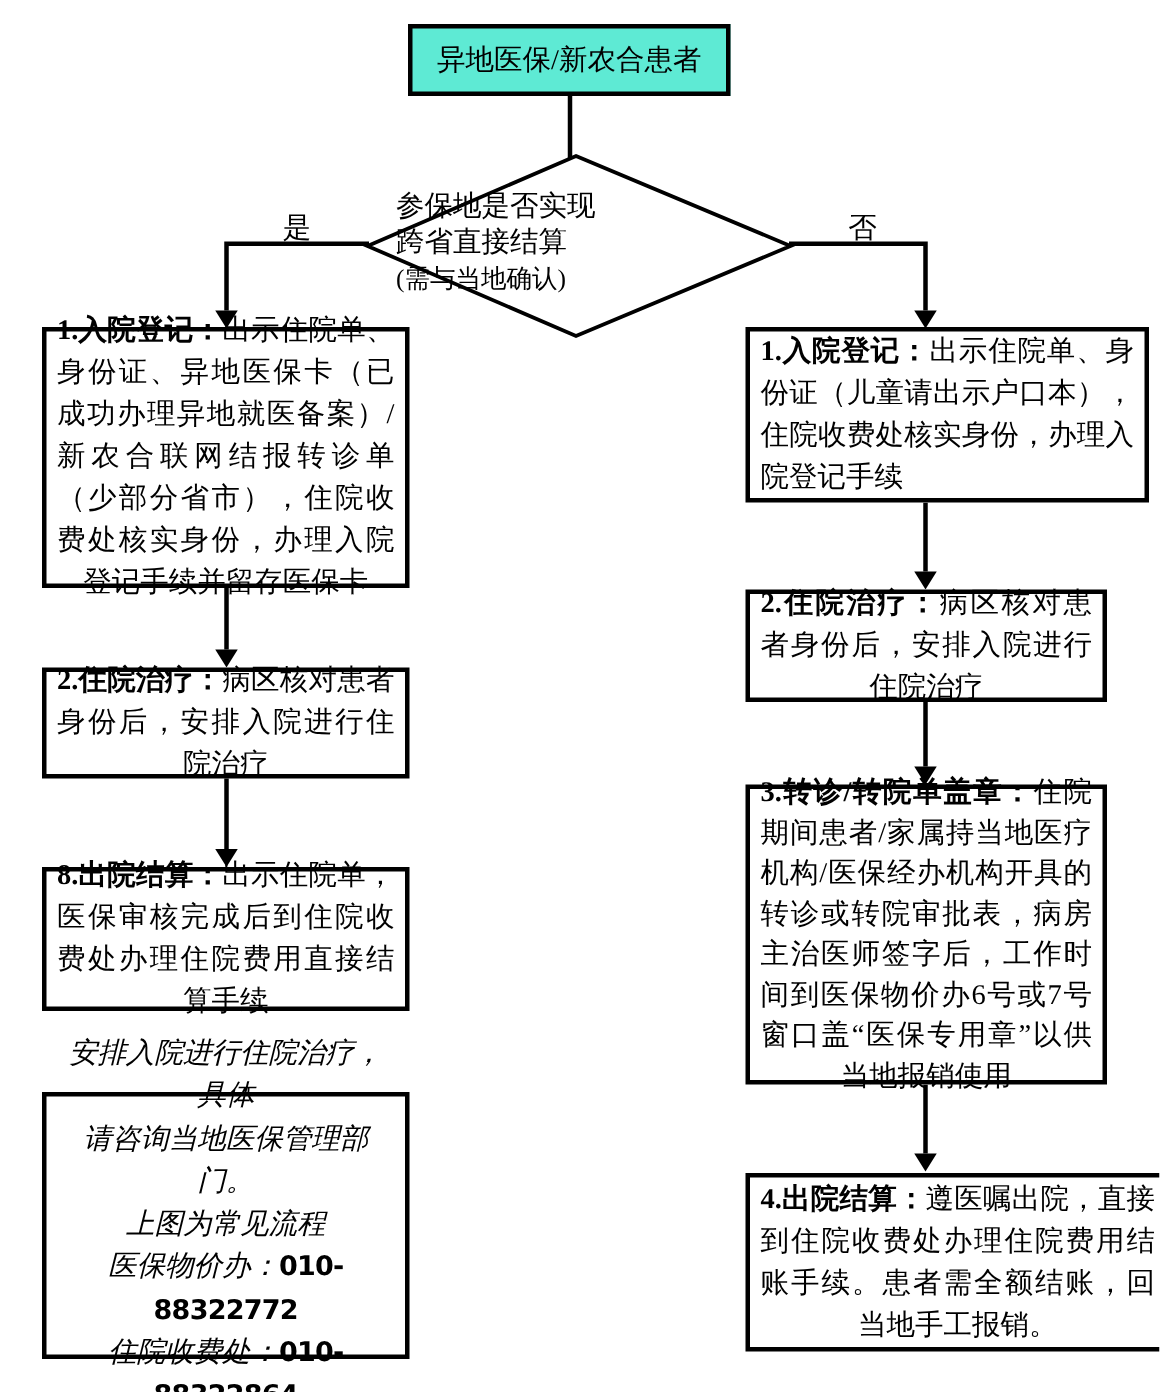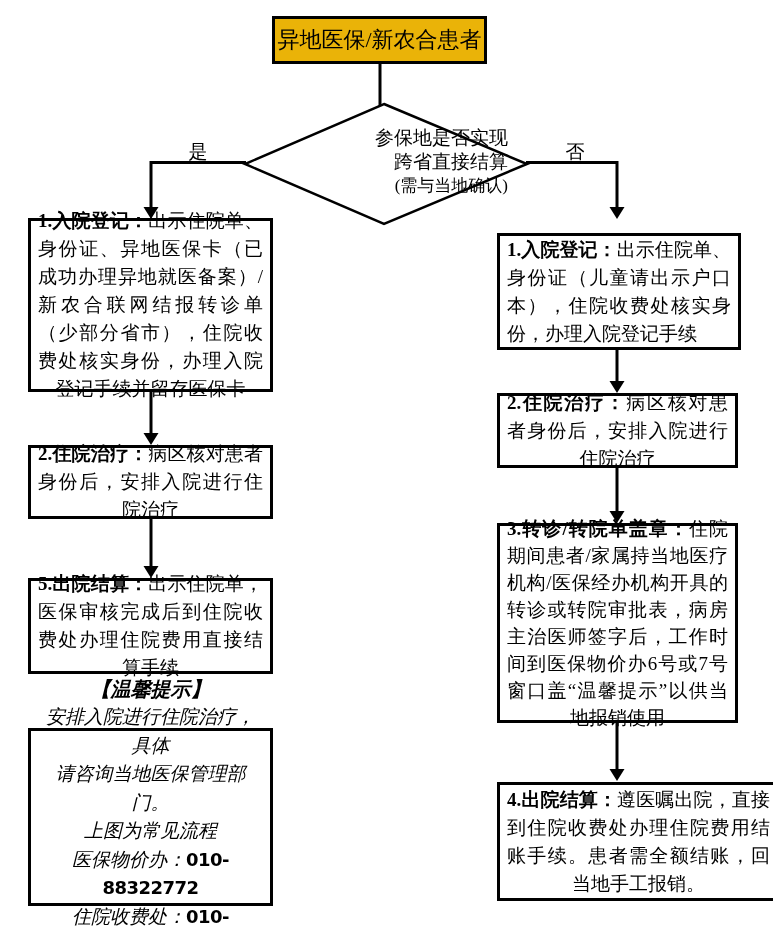--- a/index.html
+++ b/index.html
@@ -10,25 +10,25 @@
   .overlay{position:absolute;left:0;top:0;width:773px;height:928px;}
   .box{
     position:absolute;border:3px solid #000;box-sizing:border-box;background:#fff;
     display:flex;flex-direction:column;justify-content:center;
     padding:6px 7px;font-size:19px;line-height:28px;
   }
   .para{text-align:justify;text-align-last:center;}
   .para.last-left{text-align-last:left;}
   .para b{font-weight:bold;}
   .start-box{
-    position:absolute;border:3px solid #000;box-sizing:border-box;background:#eab308;
-    display:flex;align-items:center;justify-content:center;font-size:22px;
+    position:absolute;border:3px solid #000;box-sizing:border-box;background:#5eead4;
+    display:flex;align-items:center;justify-content:center;font-size:19px;
   }
   .diamond-label{
-    position:absolute;left:264px;top:126px;width:244px;text-align:right;
+    position:absolute;left:264px;top:126px;width:244px;text-align:left;
     font-size:19px;line-height:24px;
   }
   .diamond-label .d3{font-weight:normal;font-size:17px;}
   .branch-label{position:absolute;width:32px;text-align:center;font-size:19px;}
   .tips{font-style:italic;font-size:19px;line-height:28.5px;text-align:center;}
   .tip-title{font-weight:bold;font-size:20px;}
   .phone{
     font-style:normal;font-family:"DejaVu Sans","Liberation Sans",sans-serif;
     font-weight:700;font-size:18px;letter-spacing:-0.5px;
   }
@@ -82,52 +82,51 @@
   </div>
 
   <div class="box" style="left:28px;top:445px;width:245px;height:74px">
     <div class="para">
       <b>2.住院治疗：</b><span>病区核对患者身份后，安排入院进行住院治疗</span>
     </div>
   </div>
 
   <div class="box" style="left:28px;top:578px;width:245px;height:96px">
     <div class="para">
-      <b>5.出院结算：</b><span>出示住院单，医保审核完成后到住院收费处办理住院费用直接结算手续</span>
+      <b>8.出院结算：</b><span>出示住院单，医保审核完成后到住院收费处办理住院费用直接结算手续</span>
     </div>
   </div>
 
   <div class="box tips" style="left:28px;top:728px;width:245px;height:178px">
-    <div class="tip-title">【温馨提示】</div>
     <div class="tip-line">安排入院进行住院治疗，具体</div>
     <div class="tip-line">请咨询当地医保管理部门。</div>
     <div class="tip-line">上图为常见流程</div>
     <div class="tip-line">
       <span>医保物价办：</span><span class="phone">010-88322772</span>
     </div>
     <div class="tip-line">
       <span>住院收费处：</span><span class="phone">010-88322864</span>
     </div>
   </div>
 
-  <div class="box" style="left:497px;top:233px;width:244px;height:117px">
+  <div class="box" style="left:497px;top:218px;width:269px;height:117px">
     <div class="para last-left">
       <b>1.入院登记：</b><span>出示住院单、身份证（儿童请出示户口本），住院收费处核实身份，办理入院登记手续</span>
     </div>
   </div>
 
   <div class="box" style="left:497px;top:393px;width:241px;height:75px">
     <div class="para">
       <b>2.住院治疗：</b><span>病区核对患者身份后，安排入院进行住院治疗</span>
     </div>
   </div>
 
   <div class="box tight" style="left:497px;top:523px;width:241px;height:200px">
     <div class="para">
-      <b>3.转诊/转院单盖章：</b><span>住院期间患者/家属持当地医疗机构/医保经办机构开具的转诊或转院审批表，病房主治医师签字后，工作时间到医保物价办6号或7号窗口盖“温馨提示”以供当地报销使用</span>
+      <b>3.转诊/转院单盖章：</b><span>住院期间患者/家属持当地医疗机构/医保经办机构开具的转诊或转院审批表，病房主治医师签字后，工作时间到医保物价办6号或7号窗口盖“医保专用章”以供当地报销使用</span>
     </div>
   </div>
 
   <div class="box" style="left:497px;top:782px;width:283px;height:119px">
     <div class="para">
       <b>4.出院结算：</b><span>遵医嘱出院，直接到住院收费处办理住院费用结账手续。患者需全额结账，回当地手工报销。</span>
     </div>
   </div>
 
 </div>

